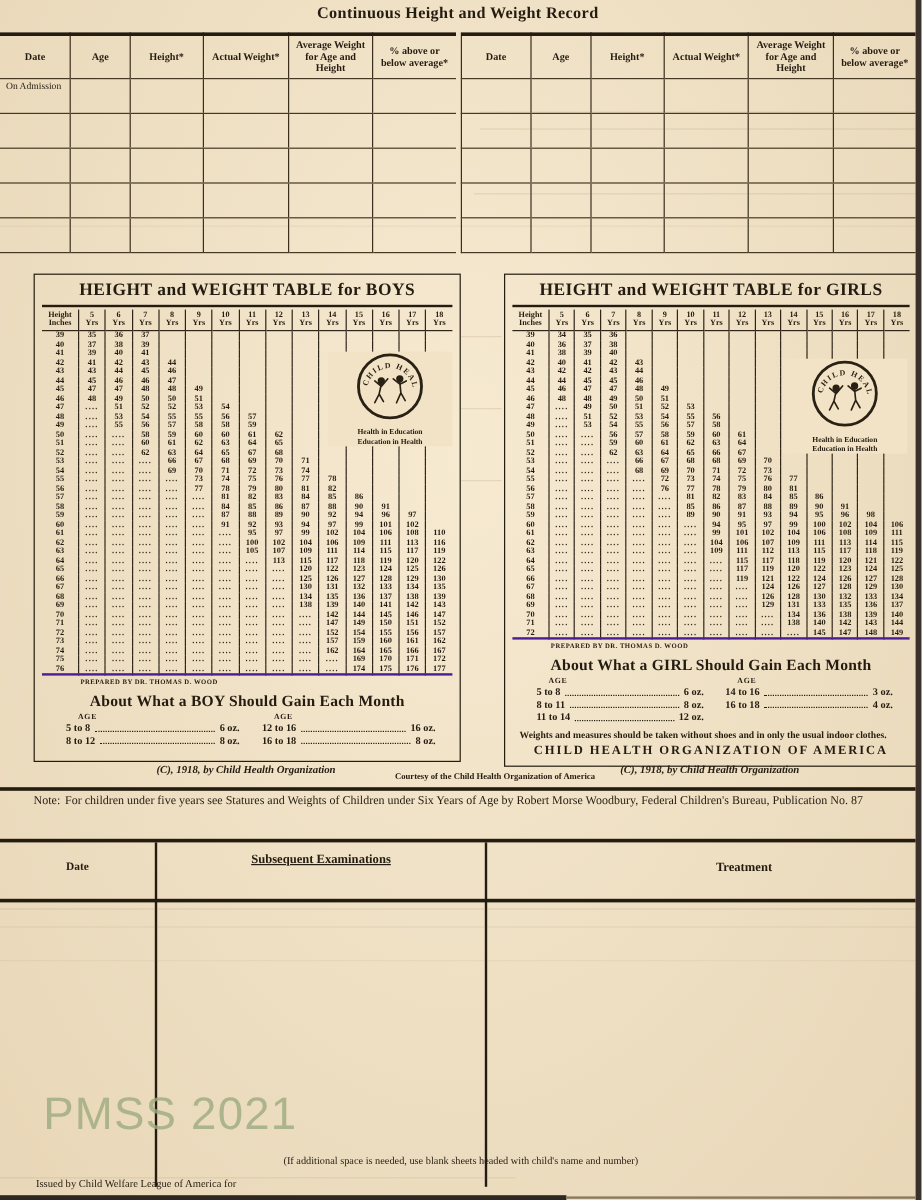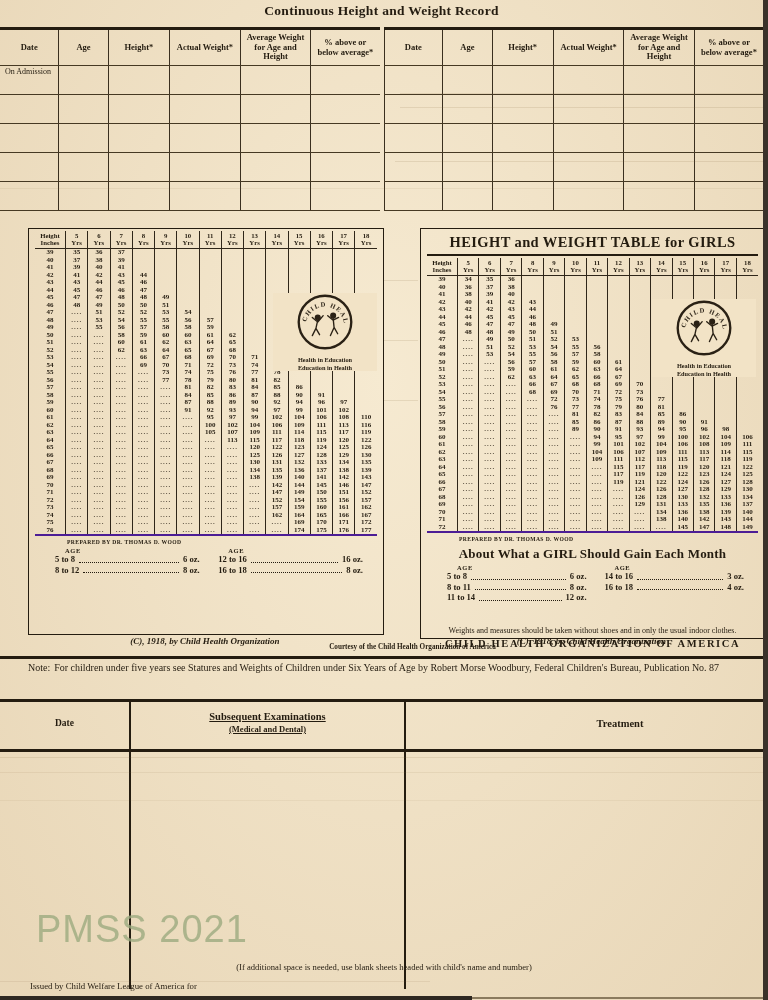--- a/index.html
+++ b/index.html
@@ -48,21 +48,21 @@
   .girls .logo{right:8px;top:70px;}
   .logo-caption{font-size:6.3px;line-height:7px;font-weight:bold;margin-top:1px;}
 
   .prep{font-size:5.6px;font-weight:bold;letter-spacing:.4px;margin:3px 0 0 38px;}
   .gain-title{font-size:13px;font-weight:bold;text-align:center;margin-top:4px;letter-spacing:.2px;}
   .gains{display:flex;justify-content:space-between;padding:2px 20px 0 26px;}
   .gain-col{width:47%;}
   .age-lbl{font-size:6.5px;font-weight:bold;letter-spacing:.6px;margin-left:10px;}
   .gain-row{display:flex;align-items:flex-end;font-size:8.6px;font-weight:bold;line-height:10.5px;text-align:right;}
   .gain-row .lead{flex:1;border-bottom:1.6px dotted #241c10;margin:0 4px 2px 4px;}
-  .wnote{font-size:8px;font-weight:normal;text-align:center;line-height:9.5px;margin-top:23px;padding:0 12px;}
+  .wnote{font-size:8px;font-weight:bold;line-height:9.5px;margin-top:5px;padding:0 12px;}
   .orgname{font-size:10.5px;font-weight:bold;text-align:center;letter-spacing:1.6px;margin-top:3px;}
 
   .copy{position:absolute;top:636px;font-size:9px;font-style:italic;font-weight:bold;text-align:center;}
   .copy.left{left:28px;width:354px;}
   .copy.right{left:420px;width:343px;}
   .courtesy{position:absolute;top:643px;left:300px;width:225px;font-size:7.2px;font-weight:bold;text-align:center;}
 
   
   .note-block{position:absolute;top:656px;left:0;width:763px;border-top:3px solid #241c10;padding-top:3px;}
   .note-p{font-size:10px;line-height:12px;padding-left:95px;text-indent:-67px;padding-right:6px;}
@@ -217,20 +217,21 @@
           <td></td>
           <td></td>
           <td></td>
           <td></td>
         </tr>
     </tbody>
   </table>
 </div>
 
 <div class="hw-box boys">
+  <div class="hw-title">HEIGHT and WEIGHT TABLE for BOYS</div>
   <table class="hw">
     <thead>
         <tr>
           <th>
             <div>Height</div>
             <div>Inches</div>
           </th>
           <th>
             <div>5</div>
             <div>Yrs</div>
@@ -947,20 +948,21 @@
         <circle cx="24" cy="27" r="2.6" fill="#2a2115"></circle>
         <path d="M24 30 L22 39 M24 32 L18 27 M24 32 L30 25 M22 39 L18 47 M22 39 L26 46"></path>
         <circle cx="41" cy="25" r="2.6" fill="#2a2115"></circle>
         <path d="M41 28 L42 38 M41 30 L35 25 M41 30 L47 27 M42 38 L38 47 M42 38 L46 45"></path>
       </g>
     </svg>
     <div class="logo-caption">Health in Education</div>
     <div class="logo-caption">Education in Health</div>
   </div>
   <div class="prep">PREPARED BY DR. THOMAS D. WOOD</div>
+  <div class="gain-title">About What a BOY Should Gain Each Month</div>
   <div class="gains">
     <div class="gain-col">
       <div class="age-lbl">AGE</div>
       <div class="gain-row">
           <span>5 to 8</span>
           <span class="lead"></span>
           <span>6 oz.</span>
         </div>
       <div class="gain-row">
           <span>8 to 12</span>
@@ -1695,21 +1697,20 @@
     <span class="nlabel">Note:</span><span>For children under five years see Statures and Weights of Children under Six Years of Age by Robert Morse Woodbury, Federal Children's Bureau, Publication No. 87</span>
   </div>
 </div>
 
 <div class="exam">
   <div class="v1"></div>
   <div class="v2"></div>
   <div class="c-date">Date</div>
   <div class="c-sub">
     <div>Subsequent Examinations</div>
-    <div class="sub2">(Medical and Dental)</div>
   </div>
   <div class="c-treat">Treatment</div>
   <div class="hdr-rule"></div>
 </div>
 
 <div class="bleed" style="left:400px;top:93px;width:363px;"></div>
 <div class="bleed" style="left:400px;top:107px;width:363px;"></div>
 <div class="bleed" style="left:395px;top:161px;width:368px;"></div>
 <div class="bleed" style="left:0px;top:188px;width:763px;opacity:.6;"></div>
 <div class="bleed" style="left:384px;top:280px;width:34px;"></div>

